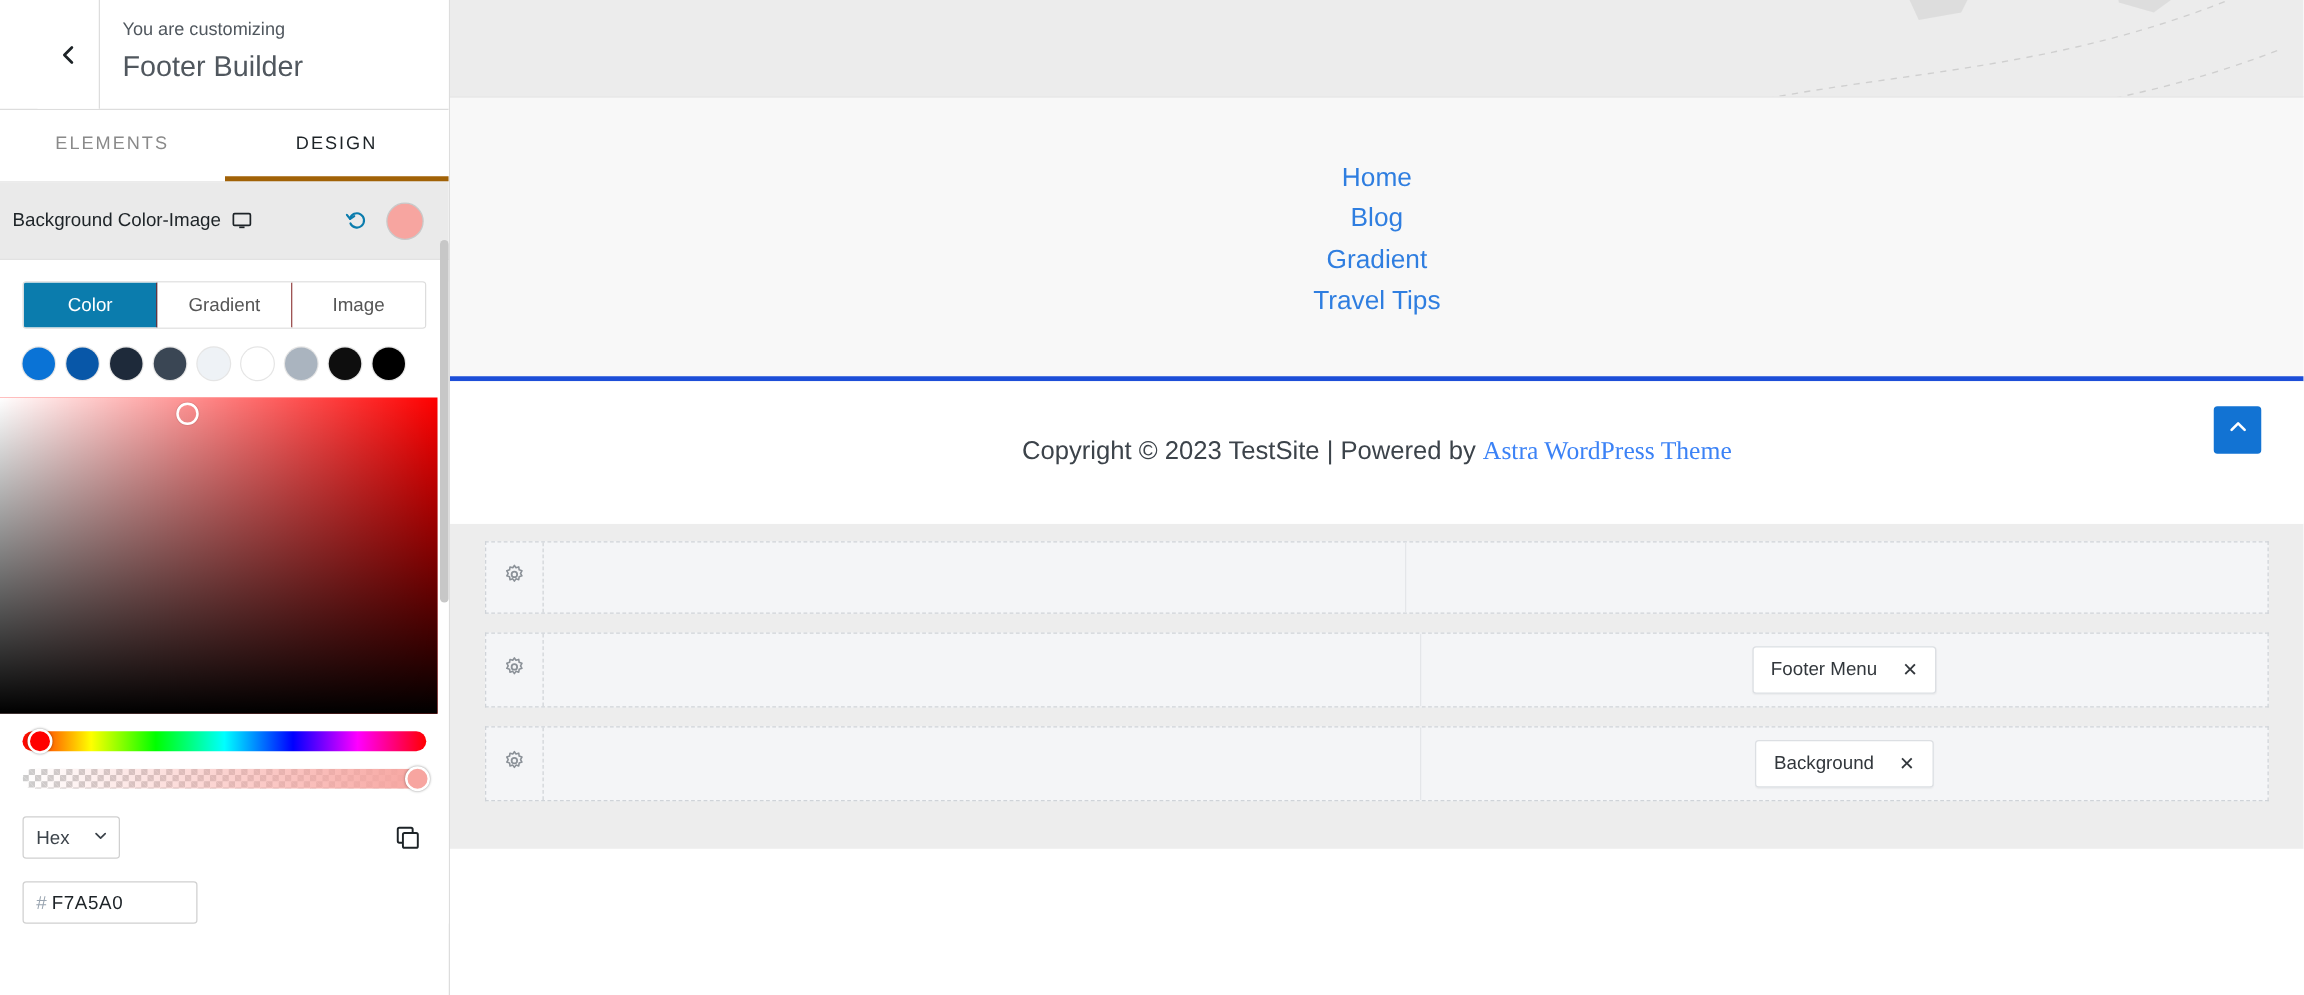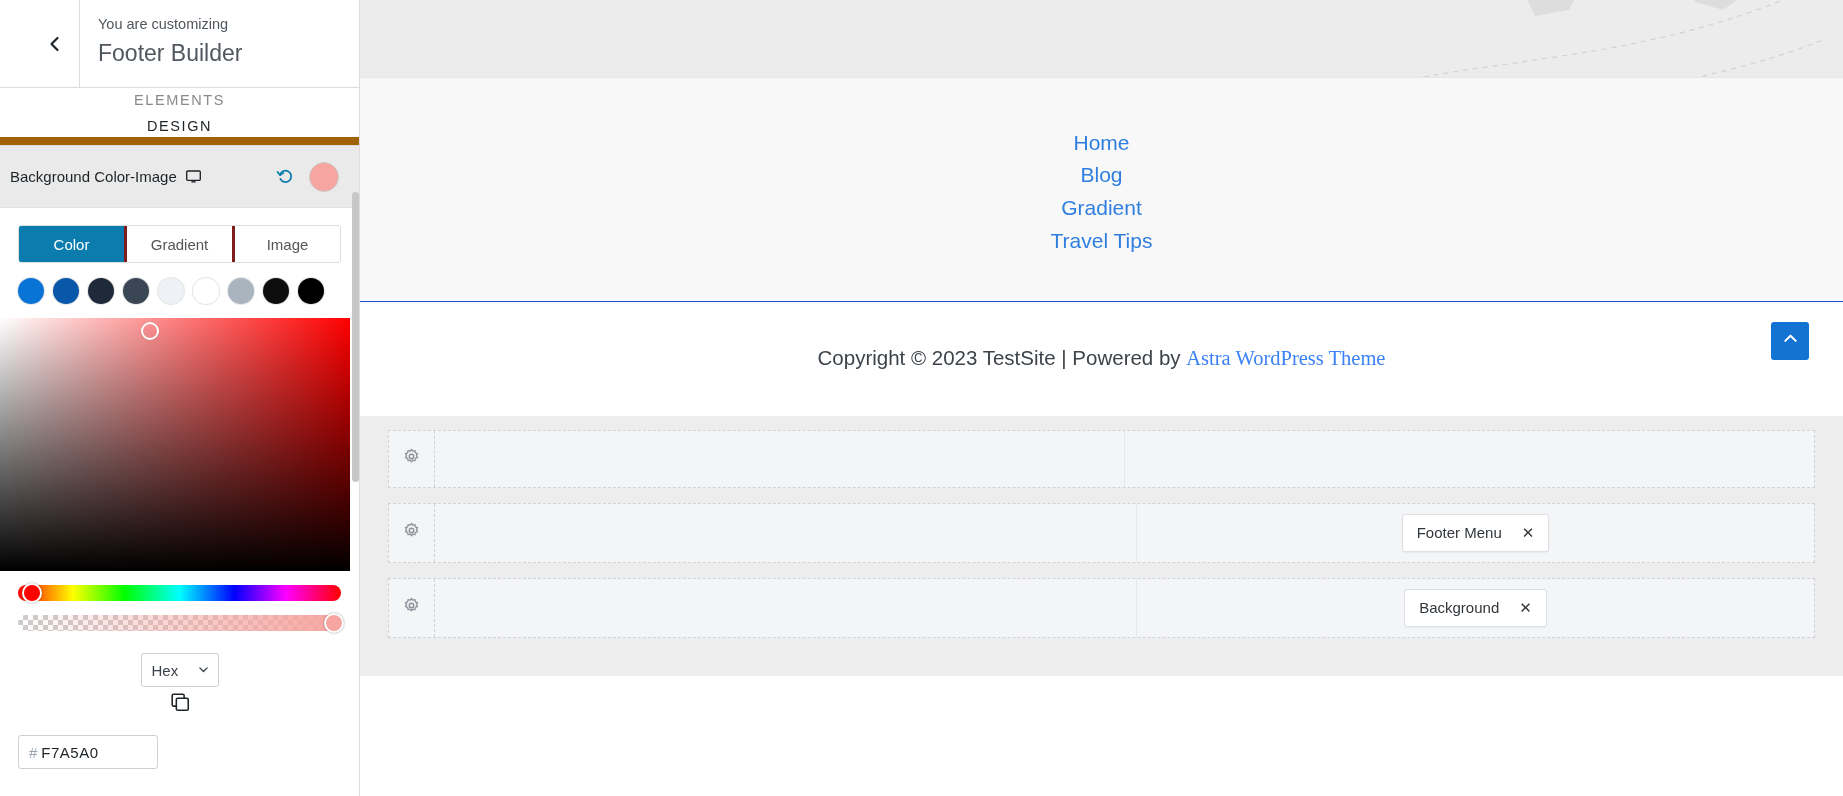--- a/index.html
+++ b/index.html
@@ -41,31 +41,31 @@
     font-family: "Liberation Sans", sans-serif;
   }
   .cust-title {
     font-size: 23px; color: #50575e; font-weight: 400;
     line-height: 1.35; margin-top: 2px;
     font-family: "Liberation Sans", sans-serif;
   }
 
   .tabs-row {
     display: flex; height: 58px;
-    border-bottom: 1px solid #ddd; background: #fff; flex-direction: column;
+    border-bottom: 1px solid #ddd; background: #fff;
   }
   .tab {
     flex: 1; display: flex; align-items: center; justify-content: center;
     font-size: 14.5px; letter-spacing: 1.6px;
     color: #8a8a8a; cursor: pointer;
     background: #fff;
     border-bottom: 3px solid transparent;
     font-family: "Liberation Sans", sans-serif;
   }
-  .tab.active { color: #1d2327; border-bottom: 8px solid #a16207; }
+  .tab.active { color: #1d2327; border-bottom: 4px solid #a16207; }
 
   .control-head {
     background: #eaeaea;
     padding: 14px 20px 14px 10px;
     display: flex; align-items: center;
     height: 62px;
     border-bottom: 1px solid #e2e2e2;
   }
   .control-label {
     font-size: 15px; color: #1d2327; flex: 1;
@@ -83,21 +83,21 @@
   .picker-panel { background: #fff; padding: 0; position: relative; }
 
   .pick-tabs {
     display: flex; margin: 17px 18px 0 18px;
     border: 1px solid #ddd; border-radius: 3px; overflow: hidden;
     height: 38px;
   }
   .pick-tab {
     flex: 1; display: flex; align-items: center; justify-content: center;
     font-size: 15px; color: #555; background: #fff;
-    border-right: 3px solid #7f1d1d; cursor: pointer;
+    border-right: 1px solid #7f1d1d; cursor: pointer;
     font-family: "Liberation Sans", sans-serif;
   }
   .pick-tab:last-child { border-right: none; }
   .pick-tab.active { background: #0b7cad; color: #fff; }
 
   .swatch-row {
     display: flex; gap: 9px; padding: 15px 18px 14px 18px;
     align-items: center;
   }
   .swatch {
@@ -145,21 +145,20 @@
     position: absolute; top: -2px; width: 20px; height: 20px;
     border-radius: 50%; border: 2px solid #fff;
     box-shadow: 0 0 2px rgba(0,0,0,.45);
   }
   .hue-handle { left: 4px; background: #ff0000; }
   .alpha-handle { left: 306px; background: #f7a5a0; }
 
   .format-row {
     display: flex; align-items: center; justify-content: space-between;
     padding: 22px 18px 0 18px;
-    flex-direction: column;
   }
   .hex-select {
     width: 78px; height: 34px;
     border: 1px solid #d0d0d0; border-radius: 3px;
     background: #fff; display: flex; align-items: center;
     justify-content: space-between; padding: 0 8px 0 10px;
     font-size: 15px; color: #3c434a; cursor: pointer;
     font-family: "Liberation Sans", sans-serif;
   }
   .copy-btn { cursor: pointer; display: inline-flex; padding: 4px; }
@@ -184,21 +183,21 @@
   .preview { flex: 1; height: 796px; position: relative; background: #fff; overflow: hidden; }
 
   .hero-strip {
     height: 78px; background: #ececec; position: relative; overflow: hidden;
     border-bottom: 1px solid #e6e6e6;
   }
   .hero-map { position: absolute; right: 0; top: -70px; opacity: .55; }
 
   .footer-menu-area {
     background: #f8f8f8; padding: 48px 0 44px 0;
-    text-align: center; border-bottom: 1px solid #1d4ed8;
+    text-align: center; border-bottom: 4px solid #1d4ed8;
   }
   .fm-link {
     display: block; color: #2f7ee0; font-size: 21px;
     line-height: 1.32; padding: 2.5px 0; text-decoration: none;
     font-family: "Liberation Sans", sans-serif; cursor: pointer;
   }
 
   .copyright-area {
     background: #fff; padding: 44px 0 46px 0; text-align: center;
     position: relative;

